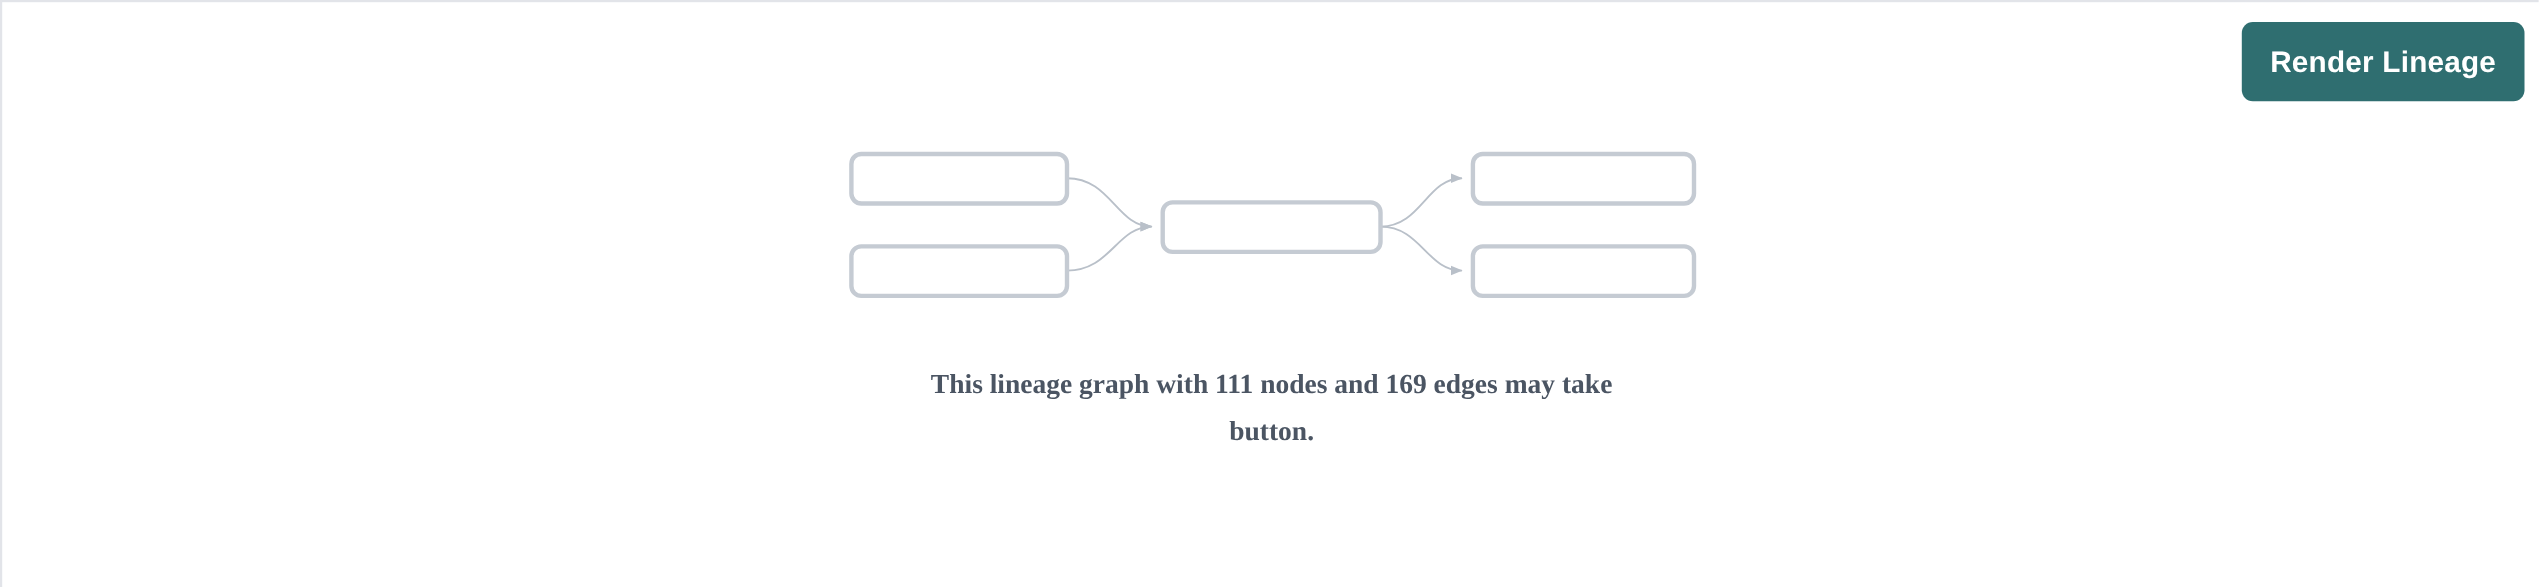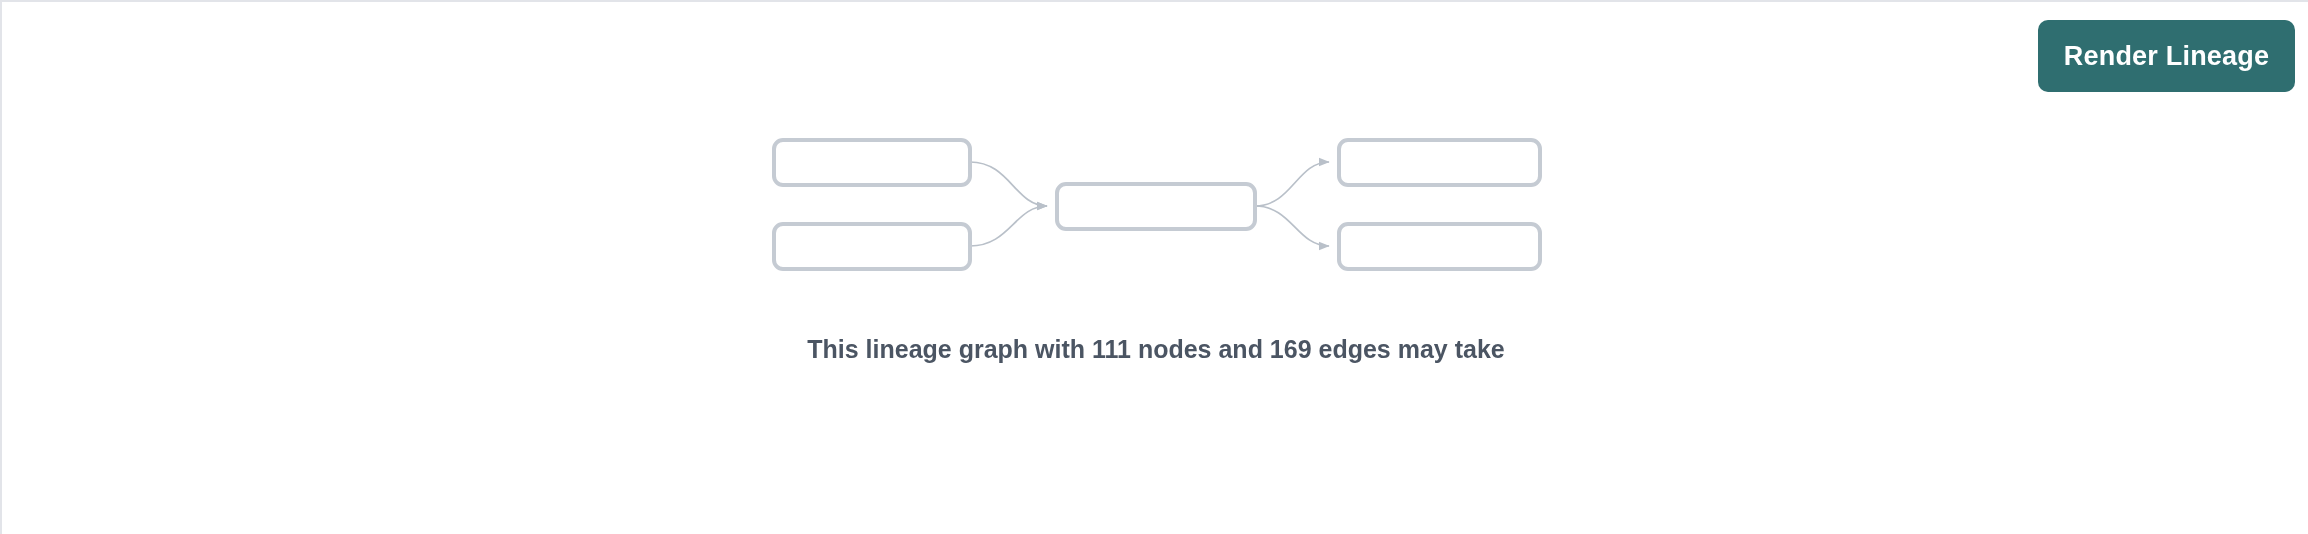--- a/index.html
+++ b/index.html
@@ -68,21 +68,21 @@
     left: 754px;
     top: 326px;
     width: 800px;
     text-align: center;
     font-family: "Liberation Sans", sans-serif;
     font-size: 25px;
     font-weight: bold;
     line-height: 43px;
     color: #4b5563;
   }
-  #lineage-warning-message .msg-line { display: block; }
+  #lineage-warning-message .msg-line { display: block; font-family: Liberation Serif, serif; }
 </style>
 </head>
 <body>
 
 <div id="app">
 
   <button id="render-lineage-button">Render Lineage</button>
 
   <div id="lineage-placeholder">
     <div id="skeleton-graph">
@@ -106,15 +106,16 @@
           <rect x="310" y="62" width="198" height="45" rx="9" ry="9"></rect>
           <rect x="592" y="18" width="201" height="45" rx="9" ry="9"></rect>
           <rect x="592" y="102" width="201" height="45" rx="9" ry="9"></rect>
         </g>
       </svg>
     </div>
   </div>
 
   <div id="lineage-warning-message">
     <span class="msg-line">This lineage graph with 111 nodes and 169 edges may take</span>
+    <span class="msg-line">button.</span>
   </div>
 
 </div>
 
 </body></html>

